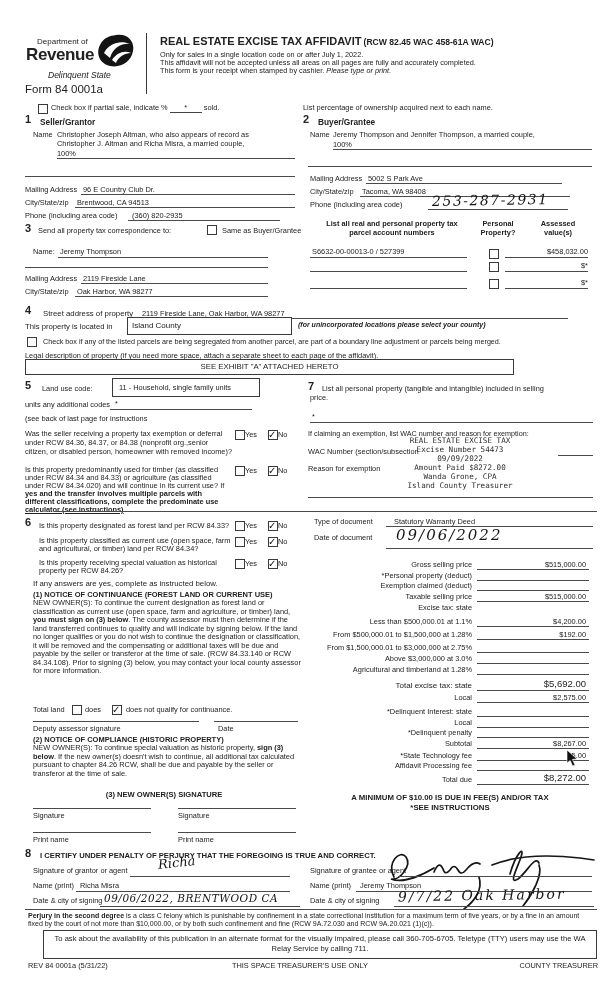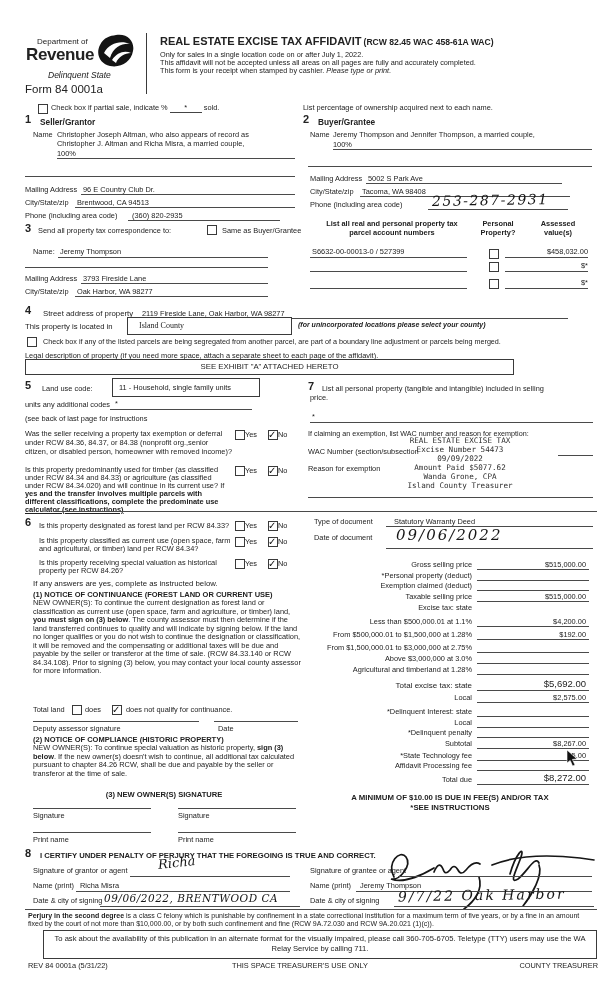--- a/index.html
+++ b/index.html
@@ -120,33 +120,33 @@
 
   <span class="a num" style="left:25px;top:222px">3</span>
   <span class="a" style="left:38px;top:226px">Send all property tax correspondence to:</span>
   <div class="cb" style="left:207px;top:225px"></div>
   <span class="a" style="left:222px;top:226px">Same as Buyer/Grantee</span>
   <span class="a" style="left:33px;top:247px">Name:</span>
   <span class="a" style="left:60px;top:247px">Jeremy Thompson</span>
   <div class="rule" style="left:58px;top:257px;width:210px"></div>
   <div class="rule" style="left:25px;top:267px;width:243px"></div>
   <span class="a" style="left:25px;top:274px">Mailing Address</span>
-  <span class="a" style="left:83px;top:274px">3793 Fireside Lane</span>
+  <span class="a" style="left:83px;top:274px">2119 Fireside Lane</span>
   <div class="rule" style="left:81px;top:283px;width:187px"></div>
   <span class="a" style="left:25px;top:287px">City/State/zip</span>
   <span class="a" style="left:77px;top:287px">Oak Harbor, WA  98277</span>
   <div class="rule" style="left:75px;top:296px;width:193px"></div>
 
   <span class="a num" style="left:25px;top:304px">4</span>
   <span class="a" style="left:43px;top:309px;font-size:7.8px">Street address of property</span>
   <span class="a" style="left:142px;top:309px">2119 Fireside Lane, Oak Harbor, WA 98277</span>
   <div class="rule" style="left:138px;top:318px;width:430px"></div>
   <span class="a" style="left:25px;top:322px;font-size:7.7px">This property is located in</span>
   <div class="box" style="left:127px;top:317px;width:163px;height:16px">
-    <span style="position:absolute;left:11px;top:3px;font-family:Liberation Serif, serif;font-size:8px">Island County</span>
+    <span style="position:absolute;left:4px;top:3px;font-family:Liberation Sans, sans-serif;font-size:8px">Island County</span>
   </div>
   <span class="a b i" style="left:298px;top:321px;font-size:7px">(for unincorporated locations please select your county)</span>
   <div class="cb" style="left:27px;top:337px"></div>
   <span class="a" style="left:43px;top:337px;font-size:7.2px">Check box if any of the listed parcels are being segregated from another parcel, are part of a boundary line adjustment or parcels being merged.</span>
   <span class="a" style="left:25px;top:351px">Legal description of property (if you need more space, attach a separate sheet to each page of the affidavit).</span>
   <div class="box" style="left:25px;top:359px;width:487px;height:14px">
     <div class="c" style="margin-top:2px;font-size:7.8px">SEE EXHIBIT "A" ATTACHED HERETO</div>
   </div>
 
   <span class="a num" style="left:25px;top:379px">5</span>
@@ -186,21 +186,21 @@
   <span class="a" style="left:308px;top:429px;font-size:7.2px">If claiming an exemption, list WAC number and reason for exemption:</span>
   <span class="a" style="left:308px;top:447px">WAC Number (section/subsection</span>
   <div class="rule" style="left:558px;top:455px;width:35px"></div>
   <span class="a" style="left:308px;top:464px">Reason for exemption</span>
   <div class="rule" style="left:308px;top:497px;width:285px"></div>
 
   <div class="a stamp" style="left:355px;top:436px;width:210px">
     <div>REAL ESTATE EXCISE TAX</div>
     <div>Excise Number 54473</div>
     <div>09/09/2022</div>
-    <div>Amount Paid $5077.62</div>
+    <div>Amount Paid $8272.00</div>
     <div>Wanda Grone, CPA</div>
     <div>Island County Treasurer</div>
   </div>
 
   <div class="rule" style="left:55px;top:511px;width:542px;border-top-width:1.4px"></div>
 
   <span class="a num" style="left:25px;top:516px">6</span>
   <span class="a" style="left:39px;top:521px">Is this property designated as forest land per RCW 84.33?</span>
   <div class="cb" style="left:235px;top:521px"></div>
   <span class="a" style="left:245px;top:521px">Yes</span>

